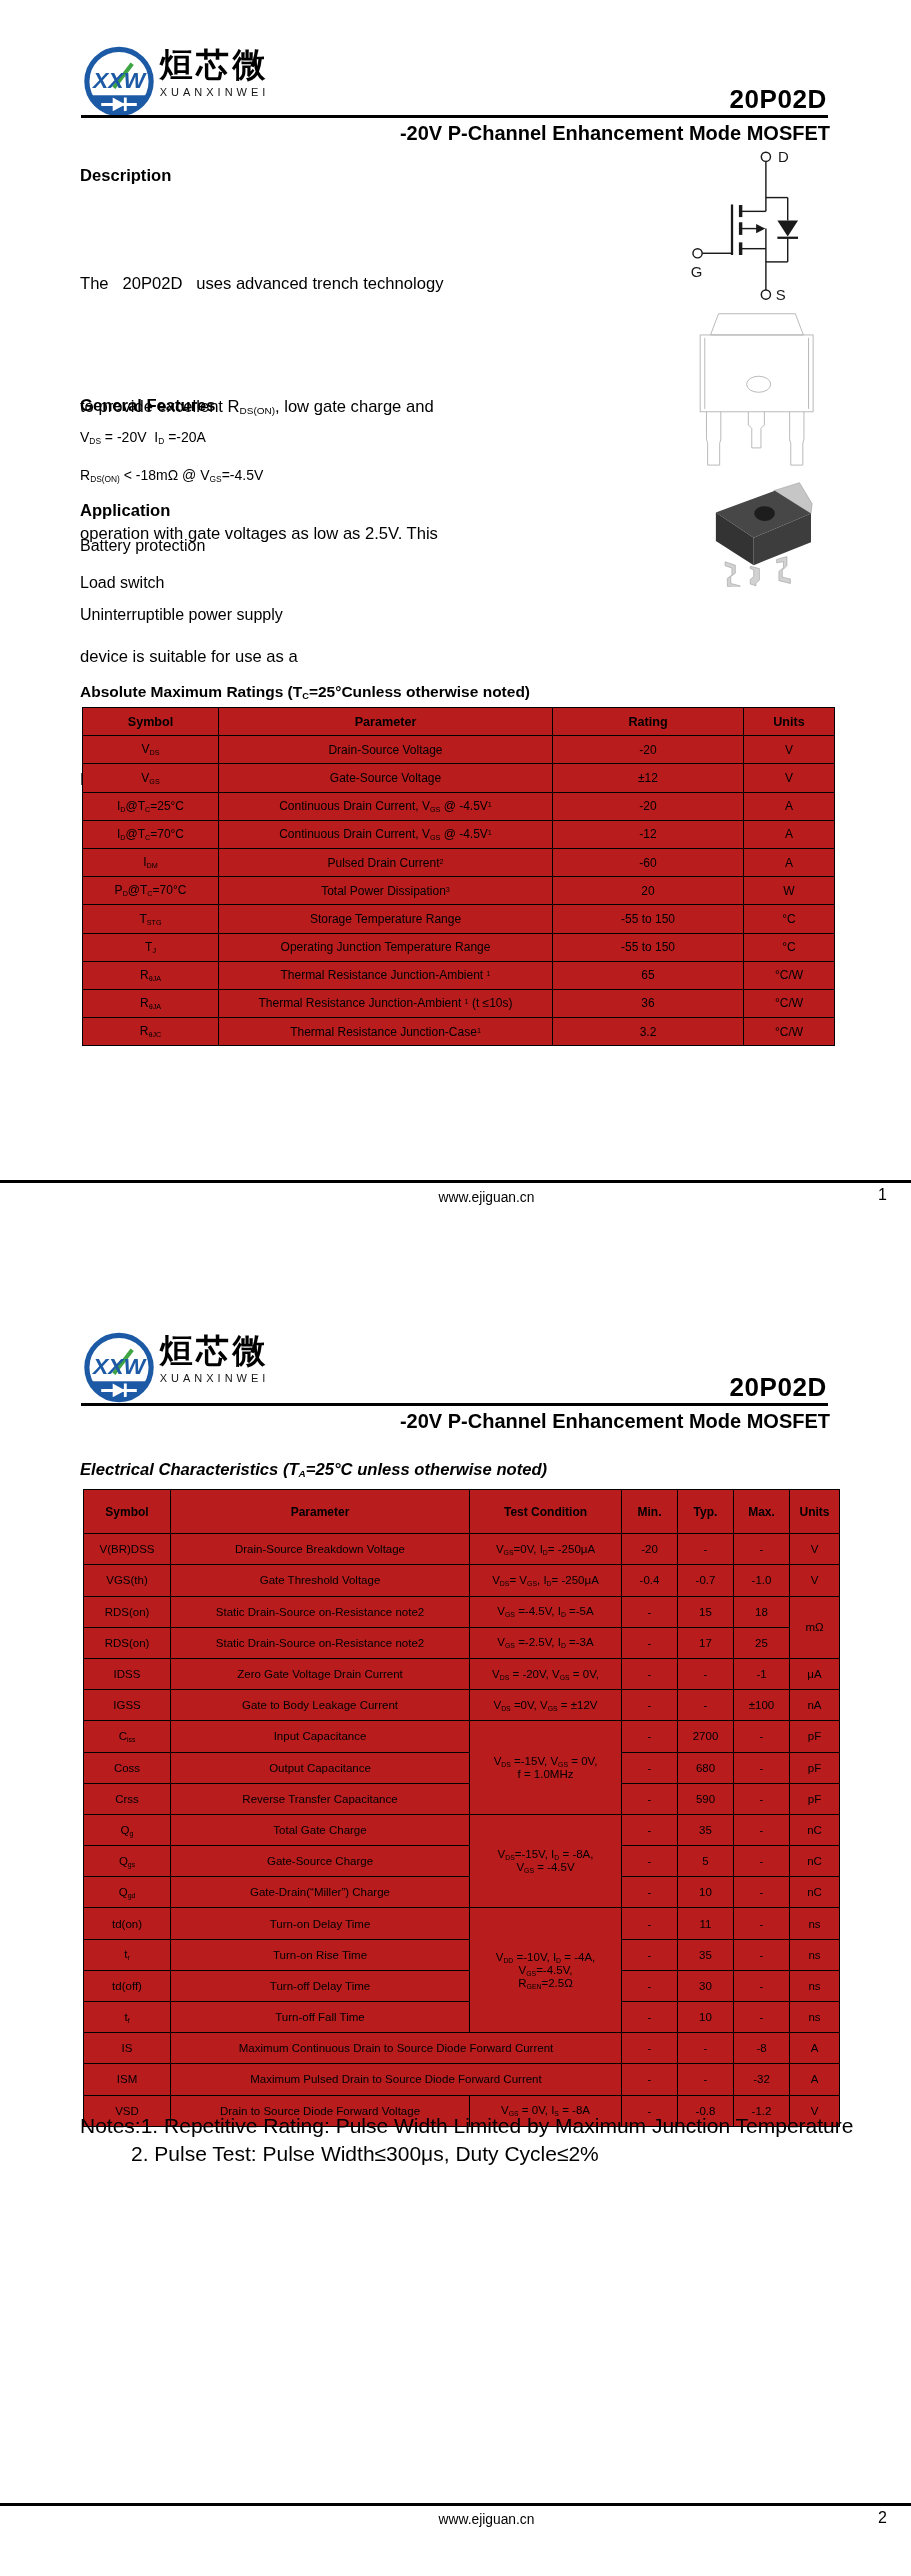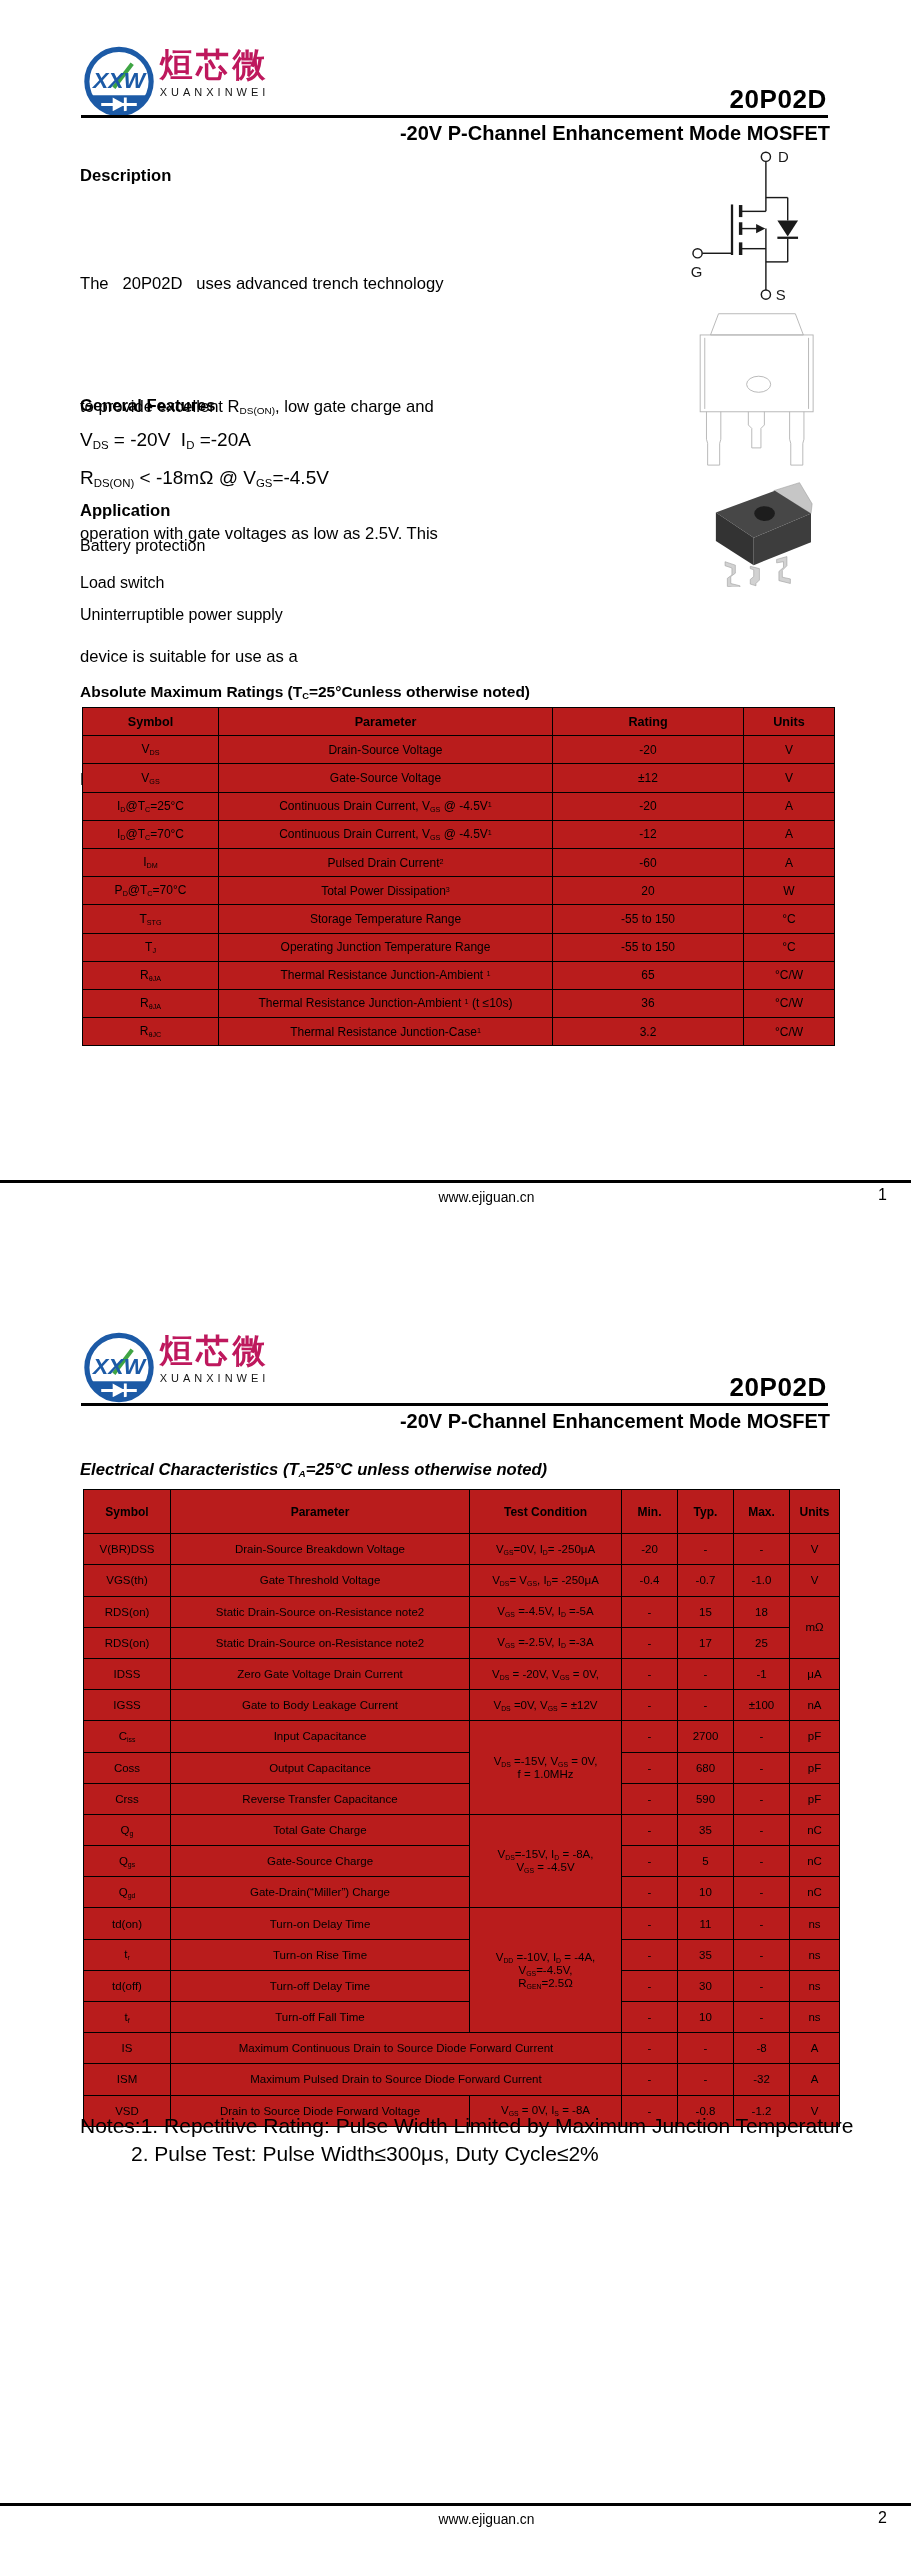--- a/index.html
+++ b/index.html
@@ -5,30 +5,30 @@
   html,body{margin:0;padding:0;background:#fff;}
   body{width:911px;font-family:"Liberation Sans",sans-serif;color:#000;}
   .page{position:relative;width:911px;height:1288px;background:#fff;overflow:hidden;}
   sub{font-size:60%;vertical-align:-0.25em;}
   sup{font-size:60%;vertical-align:0.45em;}
 
   
   .logo{position:absolute;left:84px;top:46px;display:flex;align-items:flex-start;}
   .logo-mark{width:70px;height:71px;flex:0 0 auto;}
   .logo-text{margin-left:5.7px;}
-  .logo-cn{font-size:33px;font-weight:700;letter-spacing:3.4px;line-height:38px;color:#be185d;}
+  .logo-cn{font-size:33px;font-weight:700;letter-spacing:3.4px;line-height:38px;color:#000000;}
   .logo-en{font-size:11px;letter-spacing:4px;margin-top:2.3px;color:#151515;font-weight:400;}
   .part-title{position:absolute;top:84px;right:84px;font-size:26px;font-weight:700;letter-spacing:0.6px;}
   .header-rule{position:absolute;left:81px;right:83px;top:115px;height:2.9px;background:#000;}
   .doc-subtitle{position:absolute;top:122px;right:81px;font-size:20px;font-weight:700;}
 
   
   .sec-heading{position:absolute;left:80px;font-size:16.6px;font-weight:700;}
   .desc-lines{position:absolute;left:80px;top:181px;font-size:16.6px;line-height:41px;white-space:pre;}
-  .feat-line{position:absolute;left:80px;font-size:19px;text-align:right;}
+  .feat-line{position:absolute;left:80px;font-size:14px;text-align:right;}
   .app-item{position:absolute;left:80px;font-size:16px;}
 
   
   .schematic{position:absolute;left:670px;top:147px;}
   .pkg-outline{position:absolute;left:691px;top:310px;}
   .pkg-photo{position:absolute;left:709px;top:478px;}
 
   
   .tbl-heading{position:absolute;left:80px;font-size:15.5px;font-weight:700;}
   table.ds{border-collapse:collapse;table-layout:fixed;position:absolute;background:#b91c1c;}

